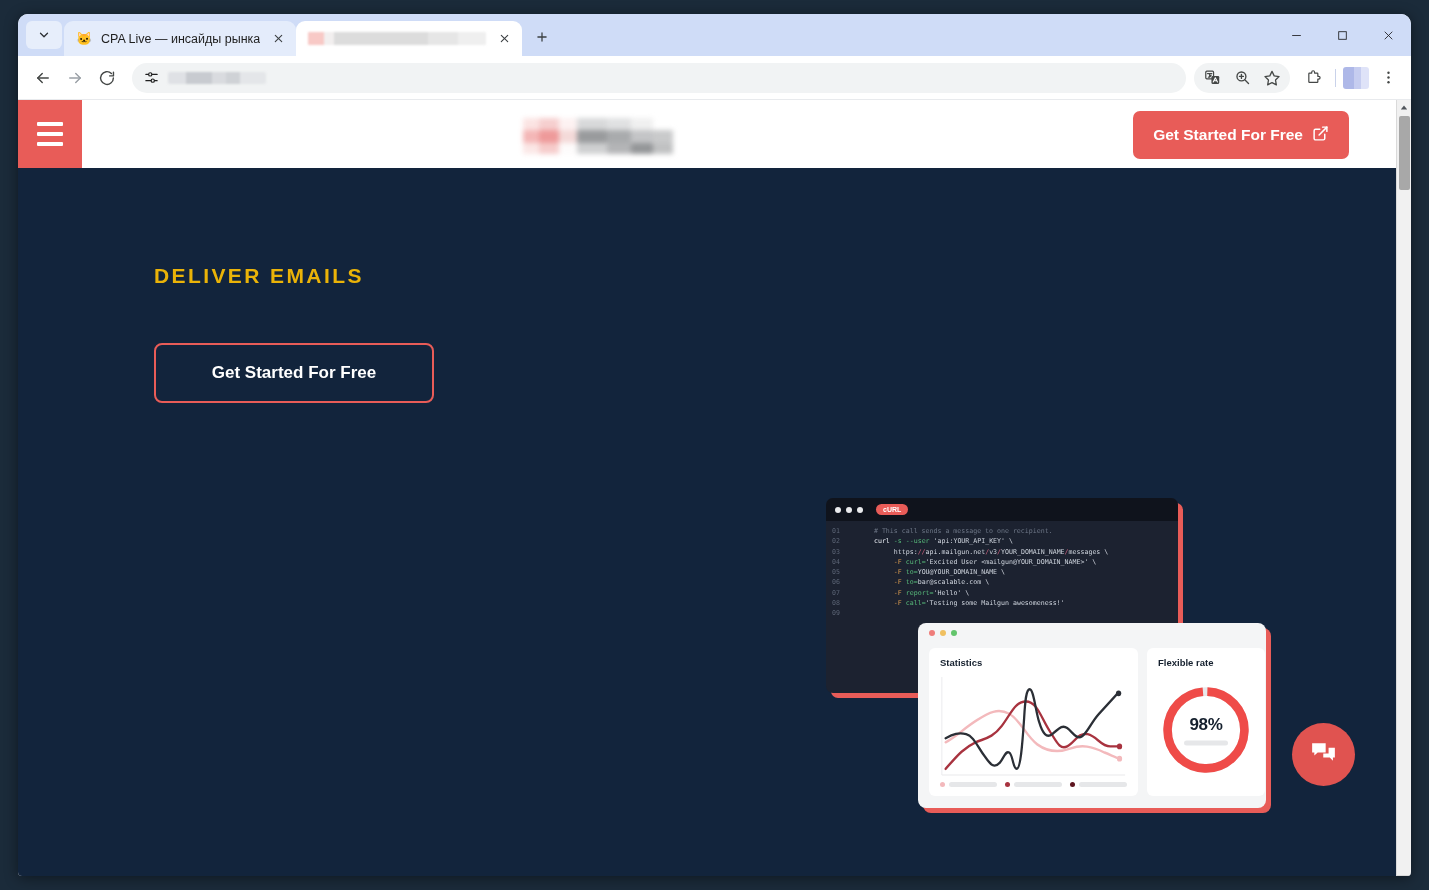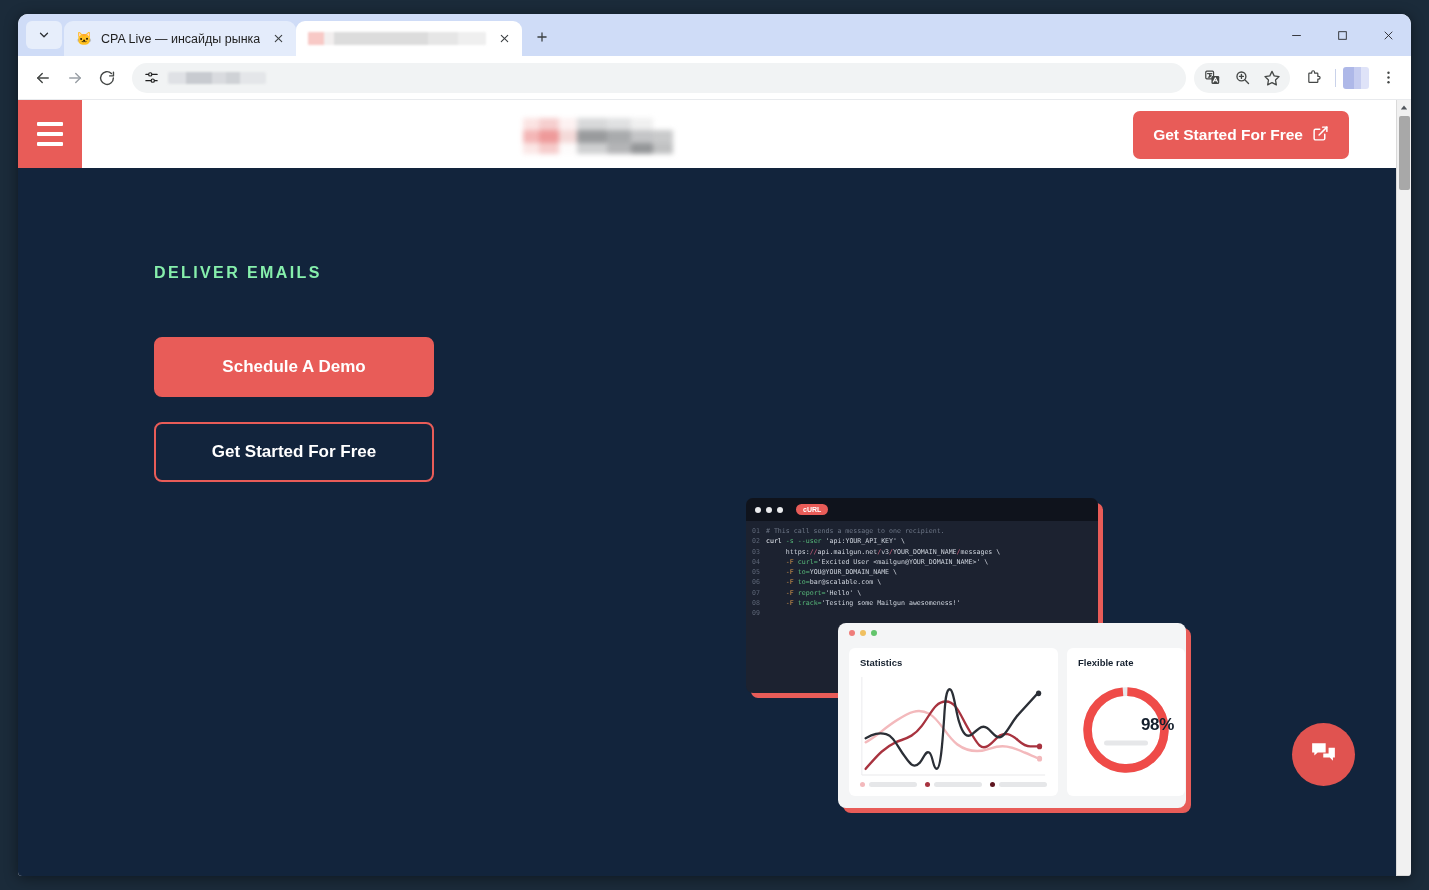--- a/index.html
+++ b/index.html
@@ -235,22 +235,22 @@
   }
 
   
   .hero {
     background: #12243c;
     position: relative;
     height: 640px;
     padding: 96px 0 0 136px;
   }
   .eyebrow {
-    color: #86efac;
-    font-size: 16px;
+    color: #eab308;
+    font-size: 21px;
     letter-spacing: 2.4px;
     font-weight: bold;
     margin-bottom: 14px;
   }
   h1.hero-title {
     color: #fff;
     font-size: 50px;
     line-height: 60px;
     font-weight: normal;
     max-width: 520px;
@@ -280,21 +280,21 @@
     height: 60px;
     width: 280px;
     font-size: 17px; font-weight: bold;
     font-family: "Liberation Sans", sans-serif;
     cursor: pointer;
   }
 
   
   .hero-art {
     position: absolute;
-    left: 728px; top: 330px;
+    left: 808px; top: 330px;
     width: 470px; height: 330px;
   }
   .code-win {
     position: absolute; left: 0; top: 0;
     width: 352px; height: 195px;
     background: #1c2230;
     border-radius: 7px;
     overflow: hidden;
     box-shadow: 5px 5px 0 0 #e85c58;
   }
@@ -312,21 +312,21 @@
     font-family: "Liberation Sans", sans-serif;
   }
   .code-body {
     display: flex;
     font-family: "DejaVu Sans Mono", monospace;
     font-size: 6.6px;
     line-height: 10.3px;
     padding-top: 5px;
   }
   .gutter { color: #5b6475; padding: 0 6px 0 6px; text-align: right; }
-  .codelines { color: #d8dde5; white-space: pre; }
+  .codelines { color: #d8dde5; white-space: pre; margin-left: 28px; }
   .c-cmt { color: #6d7686; }
   .c-fn  { color: #e7ebf1; }
   .c-flag{ color: #57b97a; }
   .c-str { color: #cfd5de; }
   .c-orange { color: #d99a4e; }
   .c-url { color: #cfd5de; }
   .c-pink { color: #d1627f; }
 
   .dash-win {
     position: absolute; left: 92px; top: 125px;
@@ -350,21 +350,21 @@
   .chart-wrap svg { display:block; width: 100%; height: 100%; }
   .legend { display: flex; gap: 8px; align-items: center; margin-top: 5px; }
   .legend .lg { display: flex; align-items: center; gap: 4px; }
   .legend .dot2 { width: 5px; height: 5px; border-radius: 50%; }
   .legend .bar { width: 48px; height: 5px; border-radius: 3px; background: #e6e7e9; }
 
   .donut-wrap { flex:1 1 auto; display:flex; align-items:center; justify-content:center; margin-top:4px; position:relative;}
   .donut-center {
     position:absolute; left:0; right:0; top:50%;
     transform: translateY(-50%);
-    text-align:right;
+    text-align:center;
   }
   .donut-pct { font-size: 17px; font-weight: bold; color: #15202e; letter-spacing:-.3px;}
   .donut-bar { width: 44px; height: 5px; border-radius: 3px; background: #e6e7e9; margin: 6px auto 0 auto;}
 
   
   .fab {
     position: absolute;
     right: 41px; bottom: 22px;
     width: 63px; height: 63px;
     border-radius: 50%;
@@ -569,21 +569,20 @@
                 <line x1="10" y1="14" x2="21" y2="3"></line>
               </svg>
           </span>
         </button>
       </div>
 
 
       <div class="hero">
         <div class="eyebrow">DELIVER EMAILS</div>
         <div class="hero-btns">
-          <button class="btn-solid">Schedule A Demo</button>
           <button class="btn-outline">Get Started For Free</button>
         </div>
 
         <div class="hero-art">
 
           <div class="code-win">
             <div class="code-bar">
               <span class="dot"></span>
               <span class="dot"></span>
               <span class="dot"></span>
@@ -591,21 +590,21 @@
             </div>
             <div class="code-body">
               <div class="gutter">01<br>02<br>03<br>04<br>05<br>06<br>07<br>08<br>09</div>
               <div class="codelines"><span class="c-cmt"># This call sends a message to one recipient.</span>
 <span class="c-fn">curl</span> <span class="c-flag">-s</span> <span class="c-flag">--user</span> <span class="c-str">'api:YOUR_API_KEY'</span> \
      <span class="c-url">https:</span><span class="c-pink">//</span><span class="c-url">api.mailgun.net</span><span class="c-pink">/</span><span class="c-url">v3</span><span class="c-pink">/</span><span class="c-url">YOUR_DOMAIN_NAME</span><span class="c-pink">/</span><span class="c-url">messages</span> \
      <span class="c-orange">-F</span> <span class="c-flag">curl=</span><span class="c-str">'Excited User &lt;mailgun@YOUR_DOMAIN_NAME&gt;'</span> \
      <span class="c-orange">-F</span> <span class="c-flag">to=</span><span class="c-str">YOU@YOUR_DOMAIN_NAME</span> \
      <span class="c-orange">-F</span> <span class="c-flag">to=</span><span class="c-str">bar@scalable.com</span> \
      <span class="c-orange">-F</span> <span class="c-flag">report=</span><span class="c-str">'Hello'</span> \
-     <span class="c-orange">-F</span> <span class="c-flag">track=</span><span class="c-str">'Testing some Mailgun awesomeness!'</span>
+     <span class="c-orange">-F</span> <span class="c-flag">call=</span><span class="c-str">'Testing some Mailgun awesomeness!'</span>
 </div>
             </div>
           </div>
 
           <div class="dash-win">
             <div class="dash-bar">
               <span class="d" style="background:#ef7d7a;"></span>
               <span class="d" style="background:#f0c060;"></span>
               <span class="d" style="background:#63c56c;"></span>
             </div>

